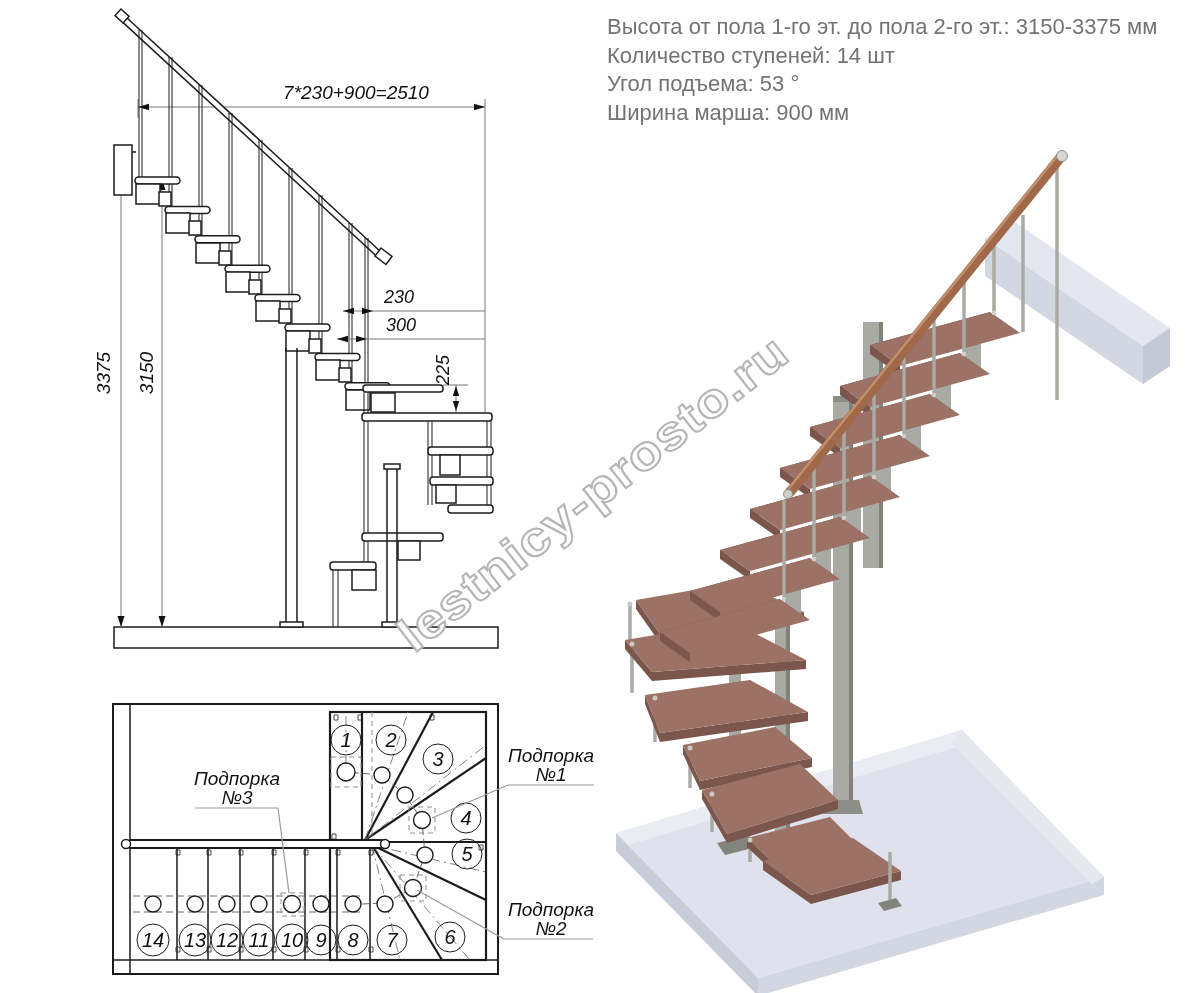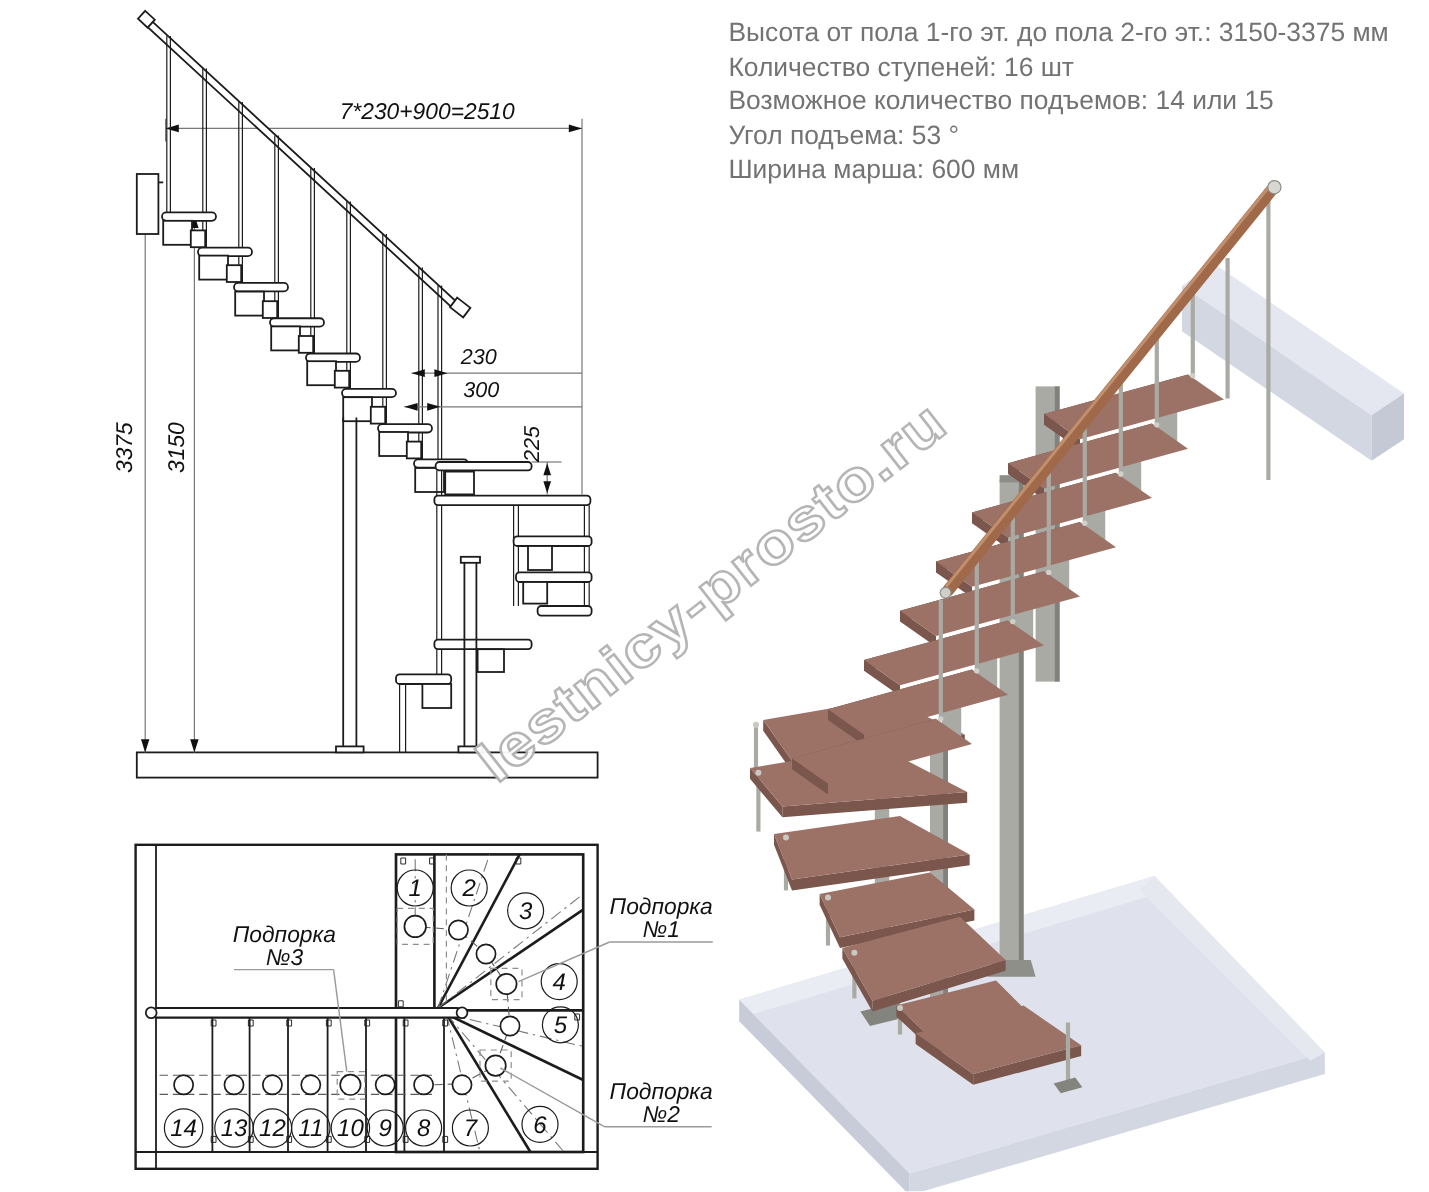--- a/index.html
+++ b/index.html
@@ -479,18 +479,17 @@
     </g>
   </g>
 
   <g pointer-events="none">
     <text class="wm" x="603" y="506" text-anchor="middle" textLength="480" lengthAdjust="spacingAndGlyphs" transform="rotate(-38 603 506)">lestnicy-prosto.ru</text>
   </g>
 </svg>
 
 <div class="specs">
   <div>Высота от пола 1-го эт. до пола 2-го эт.: 3150-3375 мм</div>
-  <div>Количество ступеней: 16 шт</div>
-  <div>Возможное количество подъемов: 14 или 15</div>
+  <div>Количество ступеней: 14 шт</div>
   <div>Угол подъема: 53 °</div>
-  <div>Ширина марша: 600 мм</div>
+  <div>Ширина марша: 900 мм</div>
 </div>
 </div>
 
 </body></html>

